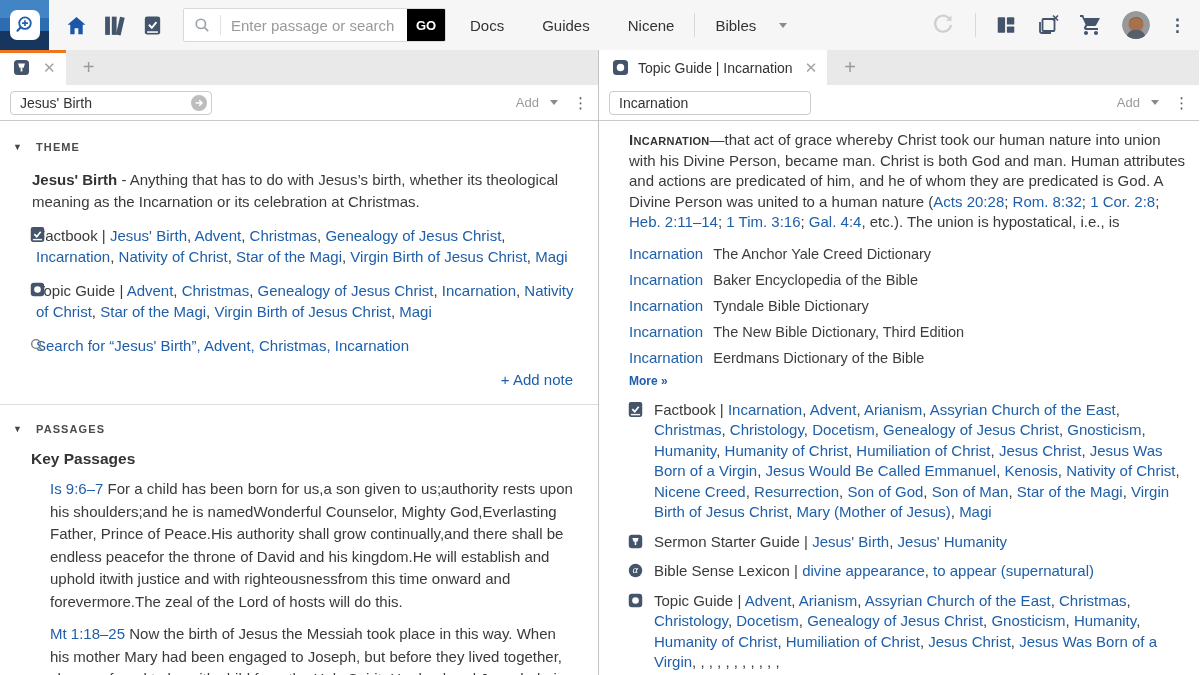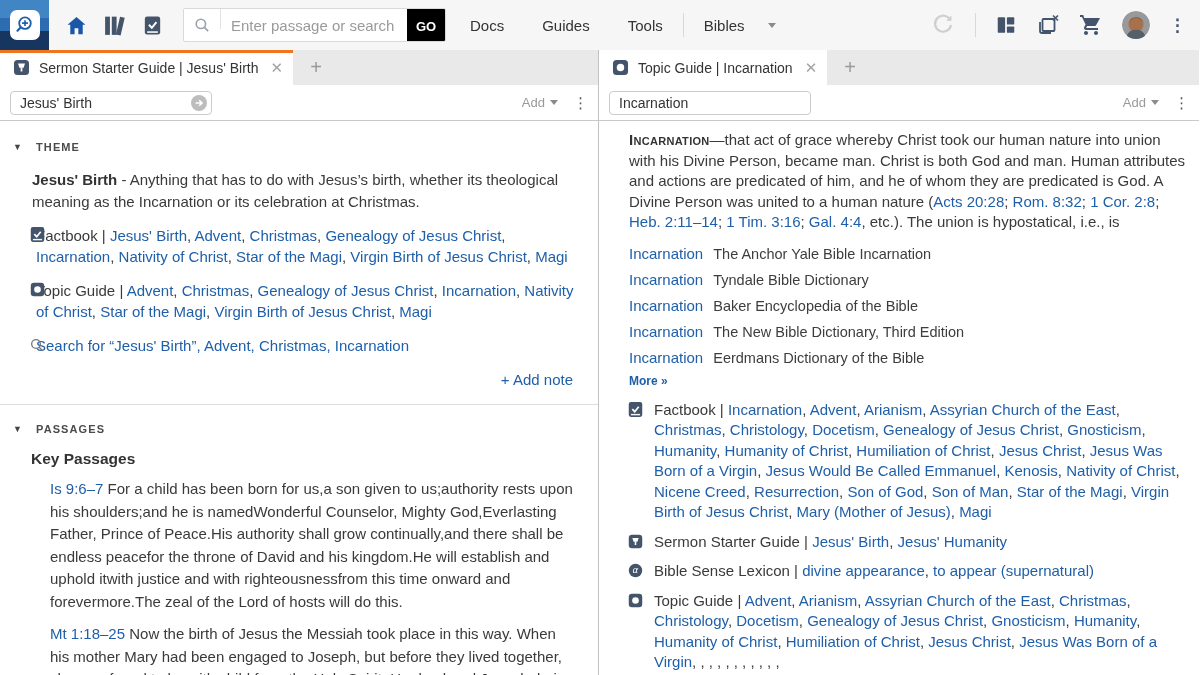--- a/index.html
+++ b/index.html
@@ -12,21 +12,21 @@
   }
   a { text-decoration:none; cursor:pointer; }
   .lnk { color:#1f5fa9; }
 
   
   .topbar { height:50px; background:#f6f6f6; display:flex; align-items:center; }
   .logo { width:49px; height:50px; flex:none; position:relative; display:flex; align-items:center; justify-content:center;
     background:linear-gradient(to bottom,#4285c4 0%,#4285c4 36%,#2e6cb2 36%,#2e6cb2 62%,#16365f 62%,#16365f 100%); }
   .logo-badge { width:30px; height:30px; background:#fff; border-radius:7px; display:flex; align-items:center; justify-content:center; }
   .tb-btn { width:38px; height:50px; display:flex; align-items:center; justify-content:center; cursor:pointer; }
-  .searchwrap { display:flex; height:34px; margin-left:12px; border:1px solid #d9d9d9; background:#fff; border-radius:2px; overflow:hidden; }
+  .searchwrap { display:flex; align-items:center; height:34px; margin-left:12px; border:1px solid #d9d9d9; background:#fff; border-radius:2px; overflow:hidden; }
   .search-icon-area { width:36px; display:flex; justify-content:center; align-items:center; }
   .search-divider { width:1px; height:20px; background:#e2e2e2; }
   .search-input { border:none; outline:none; width:186px; padding:0 10px; font-size:15px; color:#333; background:transparent; font-family:"Liberation Sans",sans-serif; }
   .search-input::placeholder { color:#9a9a9a; }
   .go-btn { width:38px; height:34px; background:#000000; color:#fff; font-weight:700; font-size:13px; border:none; display:flex; align-items:center; justify-content:center; cursor:pointer; font-family:"Liberation Sans",sans-serif; }
   .nav { display:flex; align-items:center; margin-left:24px; gap:38px; font-size:15px; color:#333; }
   .nav-item { cursor:pointer; }
   .vdiv { width:1px; height:24px; background:#d8d8d8; margin:0 20px; }
   .bibles { display:flex; align-items:center; gap:23px; font-size:15px; color:#333; cursor:pointer; }
   .caret { width:0; height:0; border-left:4px solid transparent; border-right:4px solid transparent; border-top:5px solid #8a8a8a; }
@@ -44,21 +44,21 @@
   .tab.active-orange { box-shadow:inset 0 3px 0 #f0751f; }
   .tab-title { font-size:14px; color:#333; white-space:nowrap; }
   .tab-close { color:#a2a2a2; font-size:15px; margin-left:4px; cursor:pointer; }
   .newtab { width:46px; display:flex; align-items:center; justify-content:center; color:#9a9a9a; font-size:20px; cursor:pointer; }
 
   .ptoolbar { height:35px; background:#fff; display:flex; align-items:center; padding:0 10px; flex:none; }
   .pinput { position:relative; width:202px; height:24px; border:1px solid #ccc; border-radius:4px; background:#fff; }
   .pinput input { border:none; outline:none; font-size:14px; color:#333; padding:0 26px 0 9px; width:100%; height:100%; background:transparent; border-radius:4px; font-family:"Liberation Sans",sans-serif; }
   .pinput.noicon input { padding-right:9px; }
   .goarrow { position:absolute; right:4px; top:3px; width:16px; height:16px; cursor:pointer; }
-  .add-btn { margin-left:auto; display:flex; align-items:center; gap:5px; color:#9a9a9a; font-size:13px; cursor:pointer; }
+  .add-btn { margin-left:auto; display:flex; align-items:center; gap:11px; color:#9a9a9a; font-size:13px; cursor:pointer; }
   .panel-kebab { color:#555; font-size:15px; margin-left:15px; cursor:pointer; }
 
   .pcontent { flex:1; background:#fff; border-top:1px solid #c9c9c9; overflow:hidden; position:relative; }
 
   
   .sec-head { display:flex; align-items:center; padding:20px 0 0 13px; color:#4b4b4b; font-size:11px; font-weight:700; letter-spacing:1.1px; }
   .sec-head .hd { text-transform:uppercase; }
   .sec-arrow { color:#444; font-size:9px; margin-right:13px; cursor:pointer; }
   .theme-para { margin:16px 22px 0 32px; font-size:15px; line-height:21.5px; color:#3a3a3a; }
   .bold-term { font-weight:700; color:#333; }
@@ -120,21 +120,21 @@
         </svg>
     </span>
     <span class="search-divider"></span>
     <input class="search-input" placeholder="Enter passage or search" style="">
     <button class="go-btn">GO</button>
   </div>
 
   <div class="nav">
     <span class="nav-item">Docs</span>
     <span class="nav-item">Guides</span>
-    <span class="nav-item">Tools</span>
+    <span class="nav-item">Nicene</span>
   </div>
   <span class="vdiv"></span>
   <div class="bibles">
     <span>Bibles</span>
     <span class="caret"></span>
   </div>
 
   <div class="right-icons">
     <svg width="26" height="26" viewBox="0 0 24 24" style="cursor:pointer">
       <path d="M18.8 7.6A7.4 7.4 0 1 0 19.4 12" fill="none" stroke="#cfcfcf" stroke-width="2"></path>
@@ -169,21 +169,20 @@
 <div class="workspace">
 
   <div class="panel left">
     <div class="tabstrip">
       <div class="tab active-orange">
         <svg width="19" height="19" viewBox="0 0 24 24">
             <rect x="2.5" y="2.5" width="19" height="19" rx="4.5" fill="#44546b"></rect>
             <path d="M7.6 7h8.8l-1.7 5.2h-5.4z" fill="#fff"></path>
             <rect x="10.9" y="12" width="2.2" height="5" fill="#fff"></rect>
           </svg>
-        <span class="tab-title">Sermon Starter Guide | Jesus' Birth</span>
         <span class="tab-close">✕</span>
       </div>
       <div class="newtab">+</div>
     </div>
 
     <div class="ptoolbar">
       <div class="pinput">
         <input value="Jesus' Birth" style="">
         <span class="goarrow">
           <svg width="16" height="16" viewBox="0 0 16 16">
@@ -283,23 +282,23 @@
         <span>Add</span>
         <span class="caret"></span>
       </div>
       <span class="panel-kebab">⋮</span>
     </div>
 
     <div class="pcontent">
       <div class="def-para"><span class="def-term">Incarnation</span><span>—that act of grace whereby Christ took our human nature into union with his Divine Person, became man. Christ is both God and man. Human attributes and actions are predicated of him, and he of whom they are predicated is God. A Divine Person was united to a human nature (</span><a class="lnk">Acts 20:28</a><span>; </span><a class="lnk">Rom. 8:32</a><span>; </span><a class="lnk">1 Cor. 2:8</a><span>; </span><a class="lnk">Heb. 2:11–14</a><span>; </span><a class="lnk">1 Tim. 3:16</a><span>; </span><a class="lnk">Gal. 4:4</a><span>, etc.). The union is hypostatical, i.e., is</span></div>
 
       <div class="entries">
-          <div class="entry-row"><a class="lnk">Incarnation</a><span class="entry-source">The Anchor Yale Bible Incarnation</span></div>
+          <div class="entry-row"><a class="lnk">Incarnation</a><span class="entry-source">The Anchor Yale Creed Dictionary</span></div>
+          <div class="entry-row"><a class="lnk">Incarnation</a><span class="entry-source">Baker Encyclopedia of the Bible</span></div>
           <div class="entry-row"><a class="lnk">Incarnation</a><span class="entry-source">Tyndale Bible Dictionary</span></div>
-          <div class="entry-row"><a class="lnk">Incarnation</a><span class="entry-source">Baker Encyclopedia of the Bible</span></div>
           <div class="entry-row"><a class="lnk">Incarnation</a><span class="entry-source">The New Bible Dictionary, Third Edition</span></div>
           <div class="entry-row"><a class="lnk">Incarnation</a><span class="entry-source">Eerdmans Dictionary of the Bible</span></div>
         </div>
 
       <a class="more">More »</a>
 
       <div class="g-row r" style="margin-top:12px">
         <span class="row-icon">
           <svg width="17" height="17" viewBox="0 0 24 24">
               <rect x="2.5" y="1.5" width="19" height="21" rx="3" fill="#44546b"></rect>

